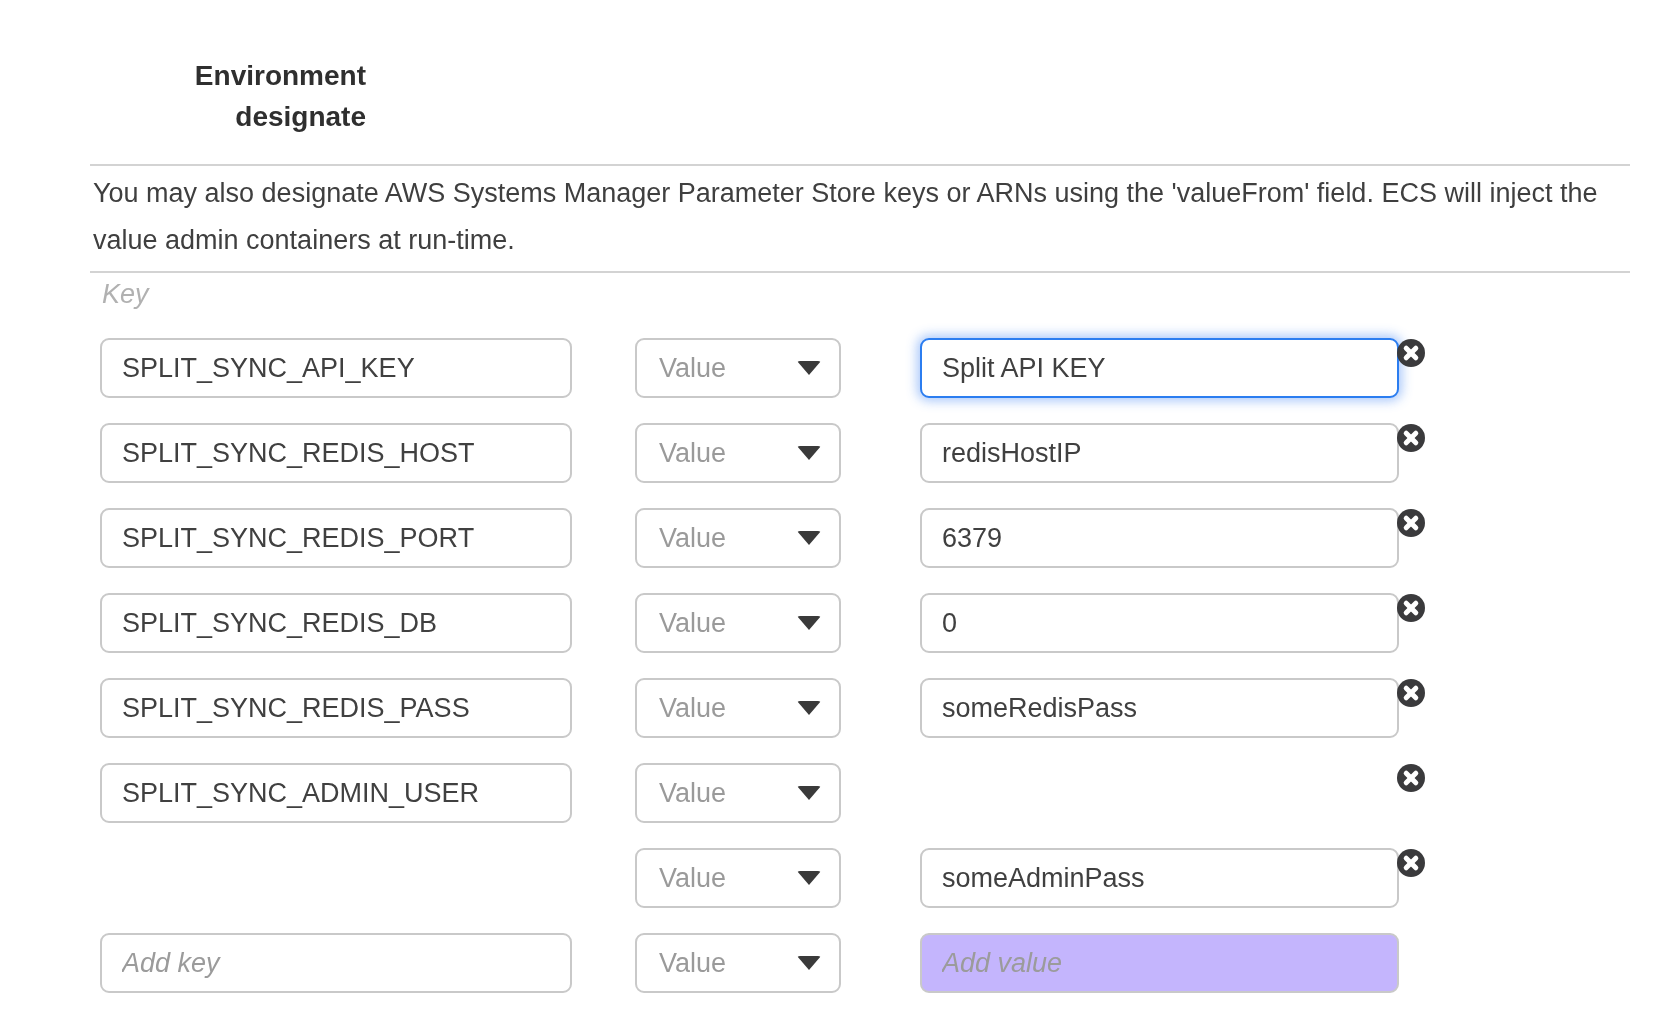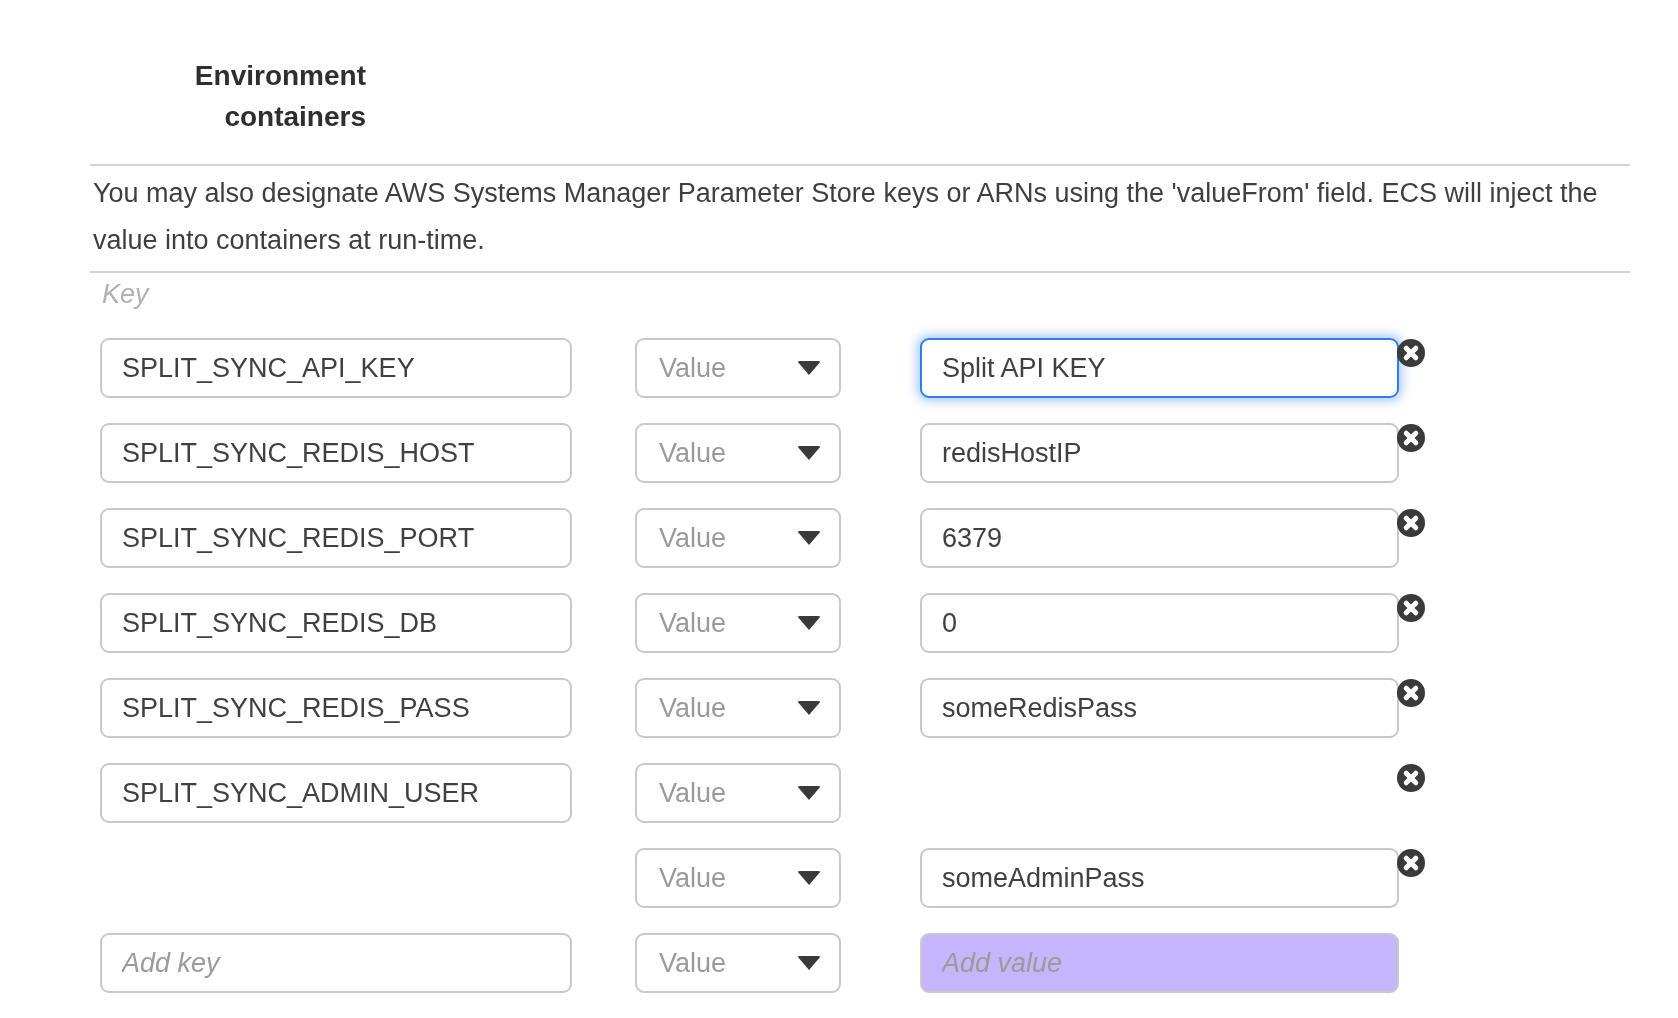--- a/index.html
+++ b/index.html
@@ -48,25 +48,25 @@
 
   .remove-btn { position:absolute; left:1397px; top:1px; width:28px; height:28px;
                 background:none; border:none; padding:0; cursor:pointer; }
   .remove-btn svg { display:block; }
 </style>
 </head>
 <body>
 
 <div class="canvas">
 
-  <div class="form-title">Environment containers</div>
+  <div class="form-title">Environment designate</div>
 
   <div class="divider divider-top"></div>
 
-  <div class="description">You may also designate AWS Systems Manager Parameter Store keys or ARNs using the 'valueFrom' field. ECS will inject the value into containers at run-time.</div>
+  <div class="description">You may also designate AWS Systems Manager Parameter Store keys or ARNs using the 'valueFrom' field. ECS will inject the value admin containers at run-time.</div>
 
   <div class="divider divider-bottom"></div>
 
   <div class="key-header">Key</div>
 
   <div class="rows">
 
     <div class="row">
       <input class="field key-input" value="SPLIT_SYNC_API_KEY" style="">
       <div class="type-select">

